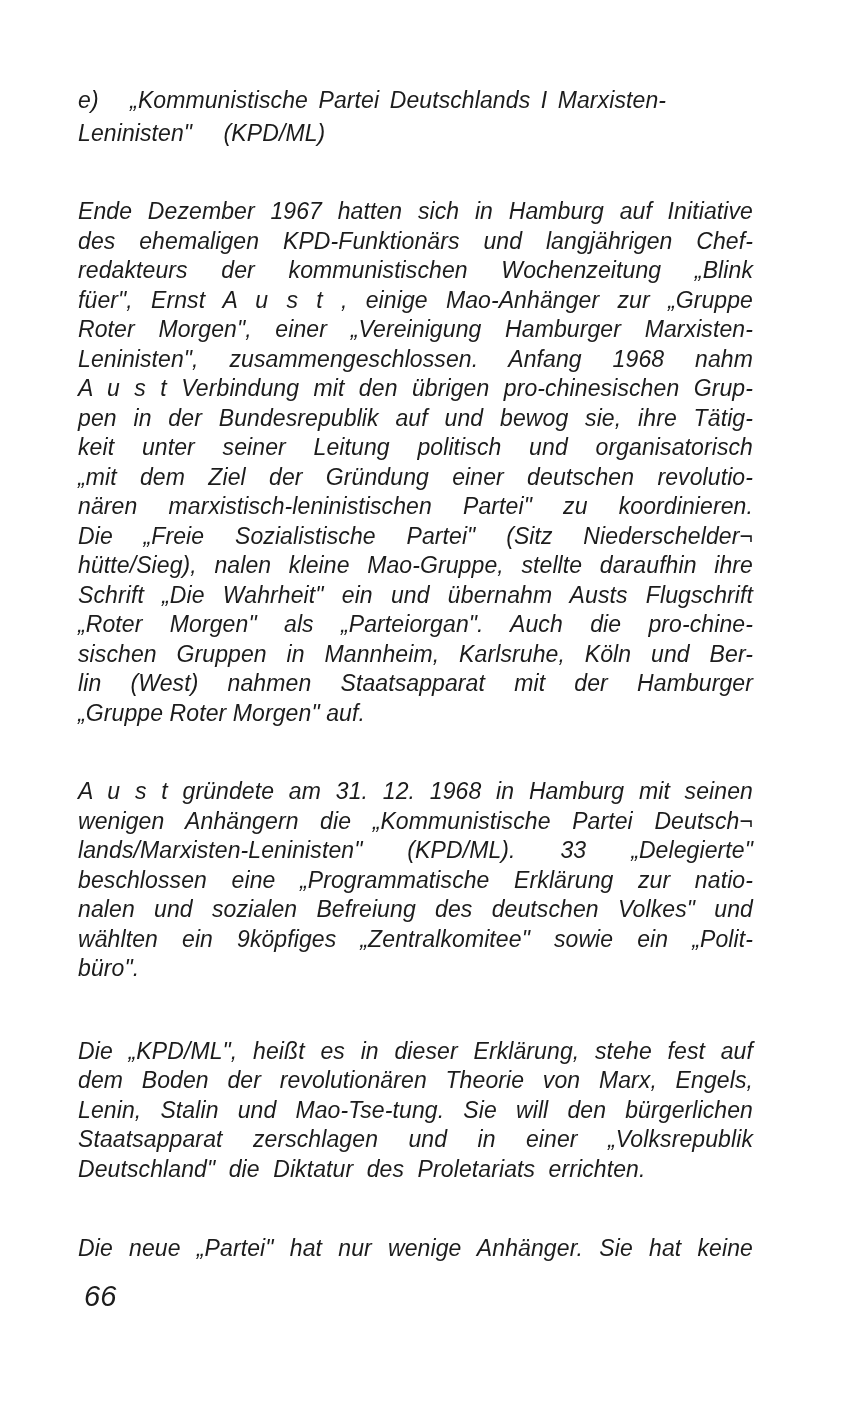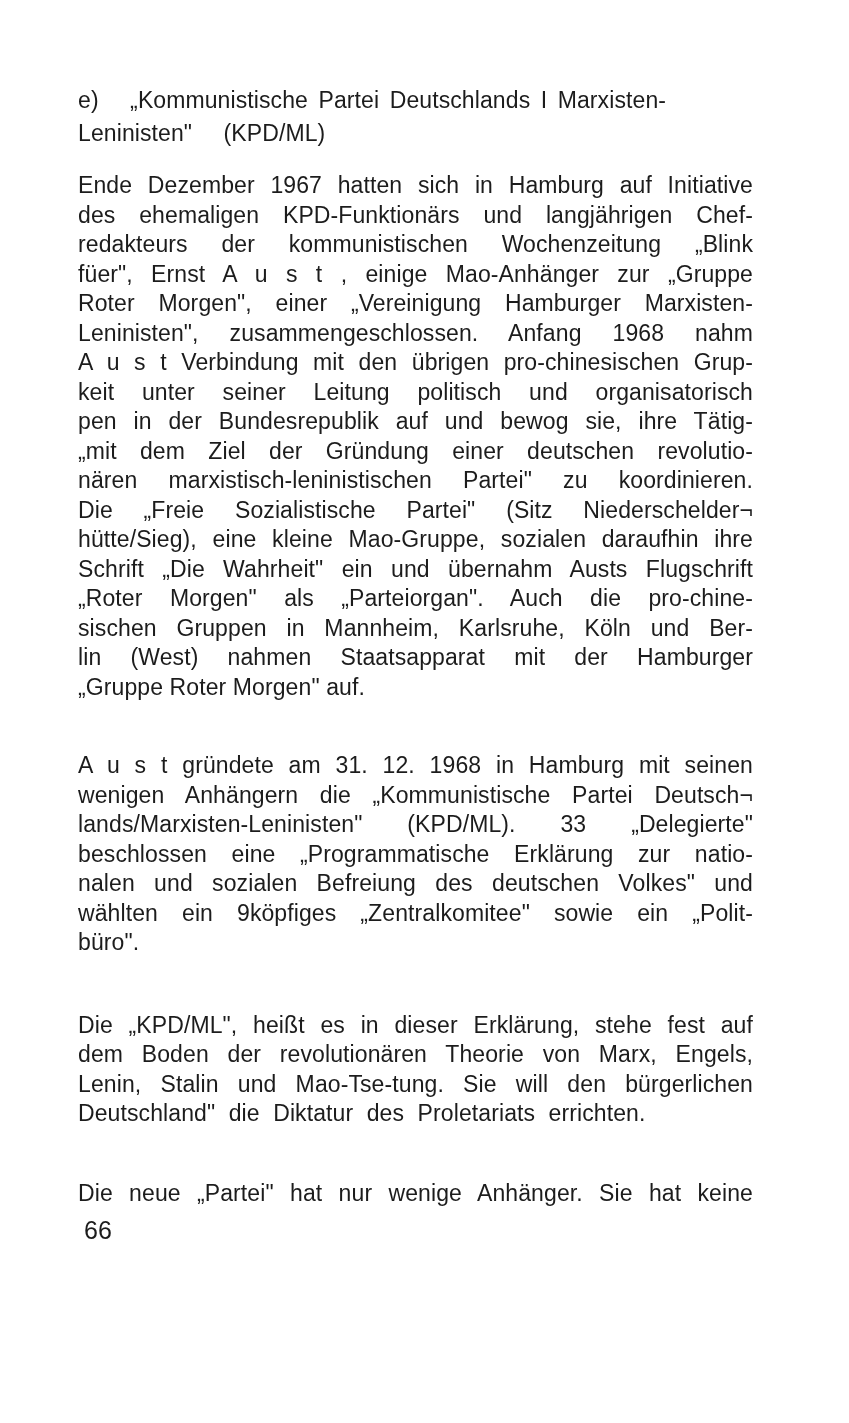--- a/index.html
+++ b/index.html
@@ -8,60 +8,61 @@
     background: #ffffff;
   }
   .page {
     position: relative;
     width: 849px;
     height: 1423px;
     background: #ffffff;
     font-family: "Liberation Sans", sans-serif;
     color: #1c1c1c;
     overflow: hidden;
+    font-style: italic;
   }
   .column {
     position: absolute;
     left: 78px;
     top: 84px;
     width: 675px;
   }
   .heading .line {
     font-size: 23px;
     line-height: 33px;
     white-space: pre-wrap;
     word-spacing: 4px;
     text-align: left;
     text-align-last: left;
   }
   .para {
     margin: 0;
   }
-  #paras .para:nth-child(1) { margin-top: 21px; }
+  #paras .para:nth-child(1) { margin-top: 47px; }
   #paras .para:nth-child(2) { margin-top: 49px; }
   #paras .para:nth-child(3) { margin-top: 53px; }
   #paras .para:nth-child(4) { margin-top: 50px; }
   .line {
     font-size: 23px;
     line-height: 29.5px;
     text-align: justify;
     text-align-last: justify;
     letter-spacing: 0.1px;
   }
   .line.last {
     text-align: left;
     text-align-last: left;
   }
   .line.spread {
     word-spacing: 7px;
   }
   .pageno {
-    margin-top: 8px;
+    margin-top: 18px;
     margin-left: 6px;
-    font-size: 25px;
+    font-size: 29px;
     line-height: 29px;
     text-align: left;
   }
 </style>
 </head>
 <body>
 
 <div class="page">
   <div class="column">
     <div class="heading" id="heading">
@@ -70,45 +71,46 @@
       </div>
     <div id="paras">
         <div class="para">
           <div class="line">Ende Dezember 1967 hatten sich in Hamburg auf Initiative</div>
           <div class="line">des ehemaligen KPD-Funktionärs und langjährigen Chef-</div>
           <div class="line">redakteurs der kommunistischen Wochenzeitung „Blink</div>
           <div class="line">füer", Ernst A u s t , einige Mao-Anhänger zur „Gruppe</div>
           <div class="line">Roter Morgen", einer „Vereinigung Hamburger Marxisten-</div>
           <div class="line">Leninisten", zusammengeschlossen. Anfang 1968 nahm</div>
           <div class="line">A u s t Verbindung mit den übrigen pro-chinesischen Grup-</div>
+          <div class="line">pen in der Bundesrepublik auf und bewog sie, ihre Tätig-</div>
           <div class="line">keit unter seiner Leitung politisch und organisatorisch</div>
-          <div class="line">pen in der Bundesrepublik auf und bewog sie, ihre Tätig-</div>
           <div class="line">„mit dem Ziel der Gründung einer deutschen revolutio-</div>
           <div class="line">nären marxistisch-leninistischen Partei" zu koordinieren.</div>
           <div class="line">Die „Freie Sozialistische Partei" (Sitz Niederschelder¬</div>
-          <div class="line">hütte/Sieg), eine kleine Mao-Gruppe, sozialen daraufhin ihre</div>
+          <div class="line">hütte/Sieg), nalen kleine Mao-Gruppe, stellte daraufhin ihre</div>
           <div class="line">Schrift „Die Wahrheit" ein und übernahm Austs Flugschrift</div>
           <div class="line">„Roter Morgen" als „Parteiorgan". Auch die pro-chine-</div>
           <div class="line">sischen Gruppen in Mannheim, Karlsruhe, Köln und Ber-</div>
           <div class="line">lin (West) nahmen Staatsapparat mit der Hamburger</div>
           <div class="line last">„Gruppe Roter Morgen" auf.</div>
         </div>
         <div class="para">
           <div class="line">A u s t gründete am 31. 12. 1968 in Hamburg mit seinen</div>
           <div class="line">wenigen Anhängern die „Kommunistische Partei Deutsch¬</div>
           <div class="line">lands/Marxisten-Leninisten" (KPD/ML). 33 „Delegierte"</div>
           <div class="line">beschlossen eine „Programmatische Erklärung zur natio-</div>
           <div class="line">nalen und sozialen Befreiung des deutschen Volkes" und</div>
           <div class="line">wählten ein 9köpfiges „Zentralkomitee" sowie ein „Polit-</div>
           <div class="line last">büro".</div>
         </div>
         <div class="para">
           <div class="line">Die „KPD/ML", heißt es in dieser Erklärung, stehe fest auf</div>
           <div class="line">dem Boden der revolutionären Theorie von Marx, Engels,</div>
           <div class="line">Lenin, Stalin und Mao-Tse-tung. Sie will den bürgerlichen</div>
+          <div class="line">Staatsapparat zerschlagen und in einer „Volksrepublik</div>
           <div class="line last spread">Deutschland" die Diktatur des Proletariats errichten.</div>
         </div>
         <div class="para">
           <div class="line">Die neue „Partei" hat nur wenige Anhänger. Sie hat keine</div>
         </div>
       </div>
     <div class="pageno">66</div>
   </div>
 </div>
 

